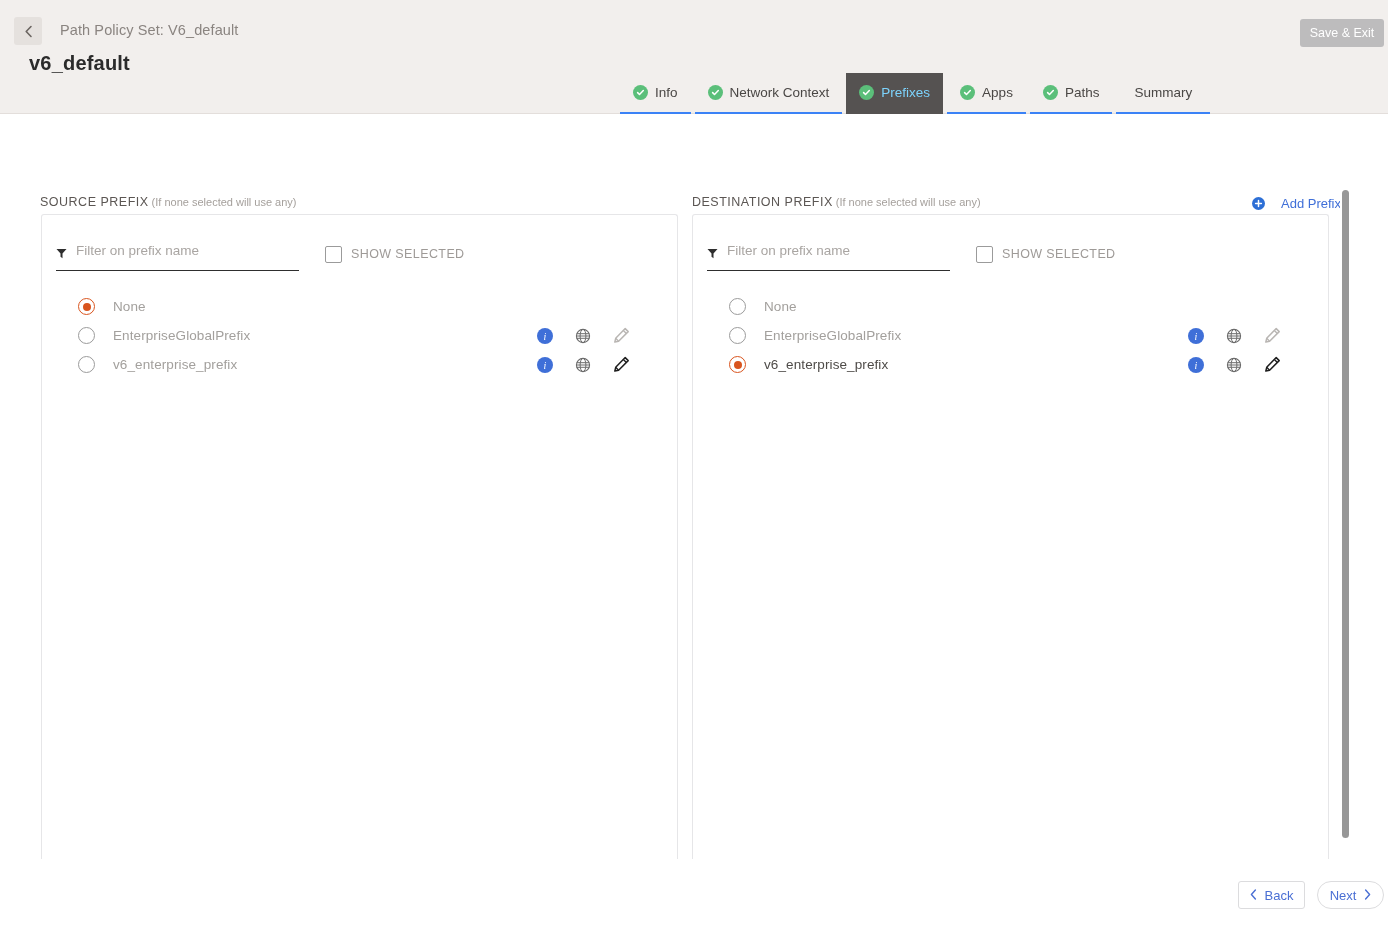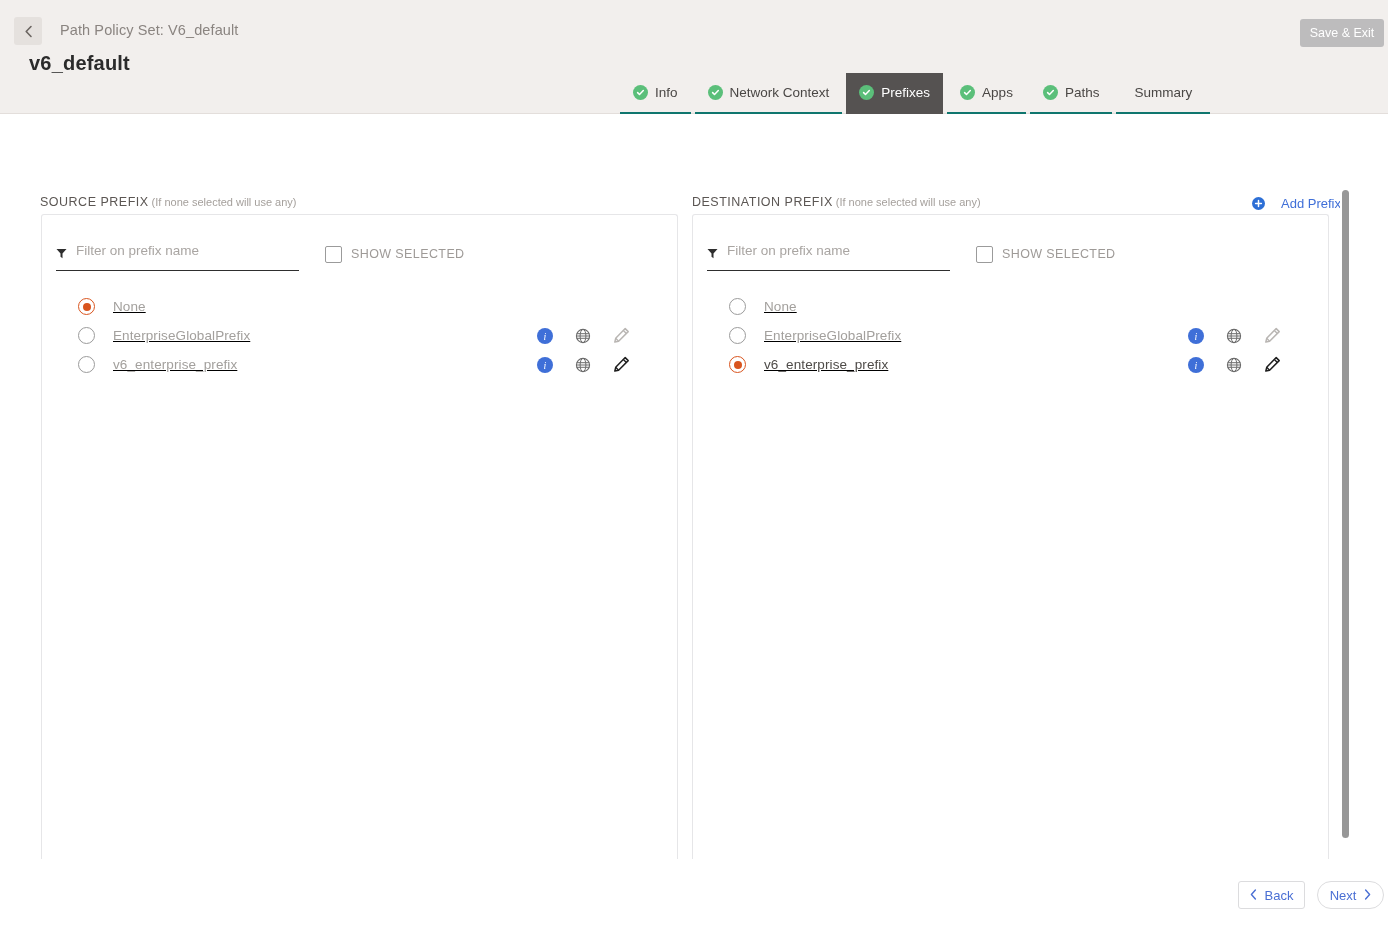--- a/index.html
+++ b/index.html
@@ -49,27 +49,27 @@
   
   .tabs {
     position: absolute; left: 620px; top: 73px;
     height: 41px;
     display: flex; align-items: stretch;
   }
   .tab {
     display: flex; align-items: center; gap: 7px;
     padding: 0 13px;
     font-size: 13.5px; color: #4a4745;
-    border-bottom: 2px solid #0f766e;
+    border-bottom: 2px solid #3b82f6;
     margin-right: 4px;
     cursor: pointer;
     white-space: nowrap;
   }
   .tab.active {
-    background: #555251; color: #ffffff;
+    background: #555251; color: #7dd3fc;
     border-bottom: 2px solid #555251;
   }
   .tab.plain { padding-left: 18px; padding-right: 18px; }
   .check {
     width: 15px; height: 15px; border-radius: 50%;
     background: #5bbf7a;
     display: inline-flex; align-items: center; justify-content: center;
     flex: 0 0 auto;
   }
   .check svg { display:block; }
@@ -117,21 +117,21 @@
   }
   .cbox {
     width: 17px; height: 17px;
     border: 1.5px solid #9b9b9b; border-radius: 2px;
     background: #fff;
   }
   .show-selected span {
     font-size: 12.5px; color: #9e9a97; letter-spacing: .4px;
   }
 
-  .prefix-list { position: absolute; top: 77px; left: 0; width: 100%; text-decoration: underline; }
+  .prefix-list { position: absolute; top: 77px; left: 0; width: 100%; }
   .prefix-row {
     position: relative;
     height: 29px;
     display: flex; align-items: center;
   }
   .radio {
     margin-left: 36px;
     width: 17px; height: 17px; border-radius: 50%;
     border: 1.5px solid #9b9b9b; background: #fff;
     flex: 0 0 auto; cursor: pointer;

